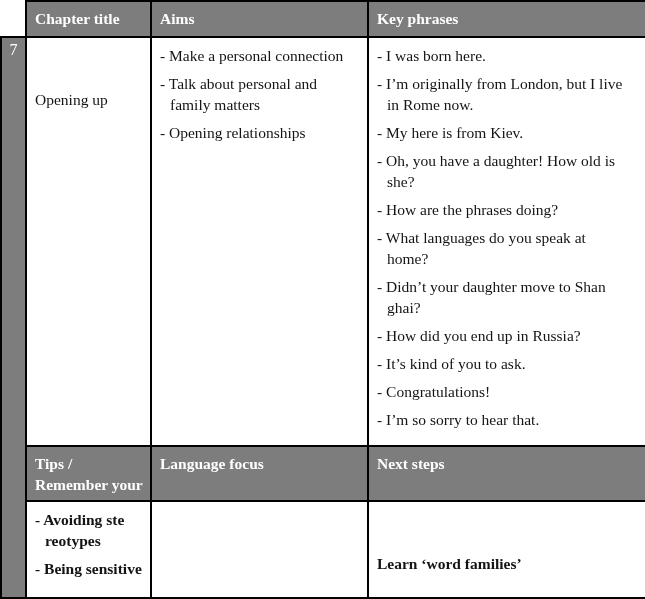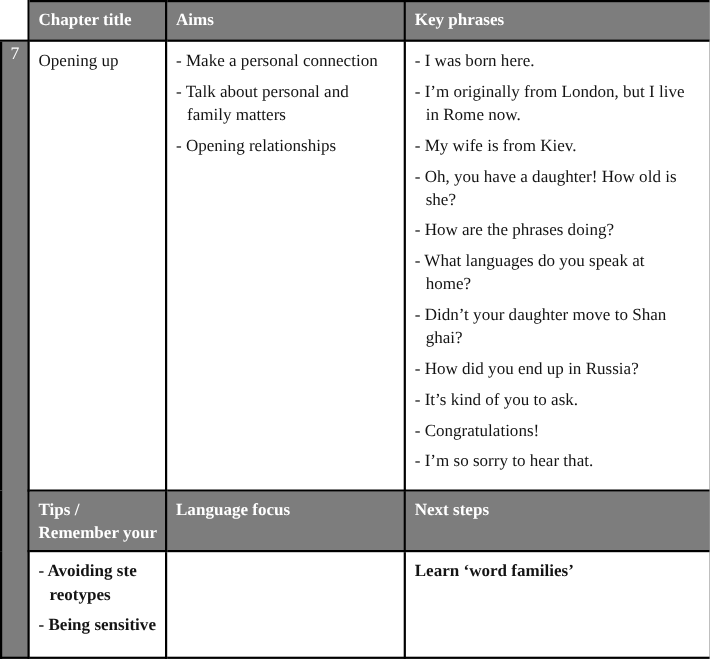--- a/index.html
+++ b/index.html
@@ -58,20 +58,21 @@
   .li {
     white-space: pre;
     line-height: 21px;
     text-indent: -10px;
     padding-left: 10px;
     margin: 0 0 7px 0;
   }
   .plain-text {
     line-height: 21px;
     white-space: pre;
+    margin-top: 44px;
   }
   td.body-cell { padding-top: 7px; }
 </style>
 </head>
 <body>
 
 <table class="chapter-table">
   <colgroup>
     <col class="c-num">
     <col class="c-title">
@@ -93,21 +94,21 @@
     <td class="body-cell">
           <div class="li">- Make a personal connection</div>
           <div class="li">- Talk about personal and
 family matters</div>
           <div class="li">- Opening relationships</div>
         </td>
     <td class="body-cell">
           <div class="li">- I was born here.</div>
           <div class="li">- I’m originally from London, but I live
 in Rome now.</div>
-          <div class="li">- My wife is from Kiev.</div>
+          <div class="li">- My here is from Kiev.</div>
           <div class="li">- Oh, you have a daughter! How old is
 she?</div>
           <div class="li">- How are the phrases doing?</div>
           <div class="li">- What languages do you speak at
 home?</div>
           <div class="li">- Didn’t your daughter move to Shan
 ghai?</div>
           <div class="li">- How did you end up in Russia?</div>
           <div class="li">- It’s kind of you to ask.</div>
           <div class="li">- Congratulations!</div>

